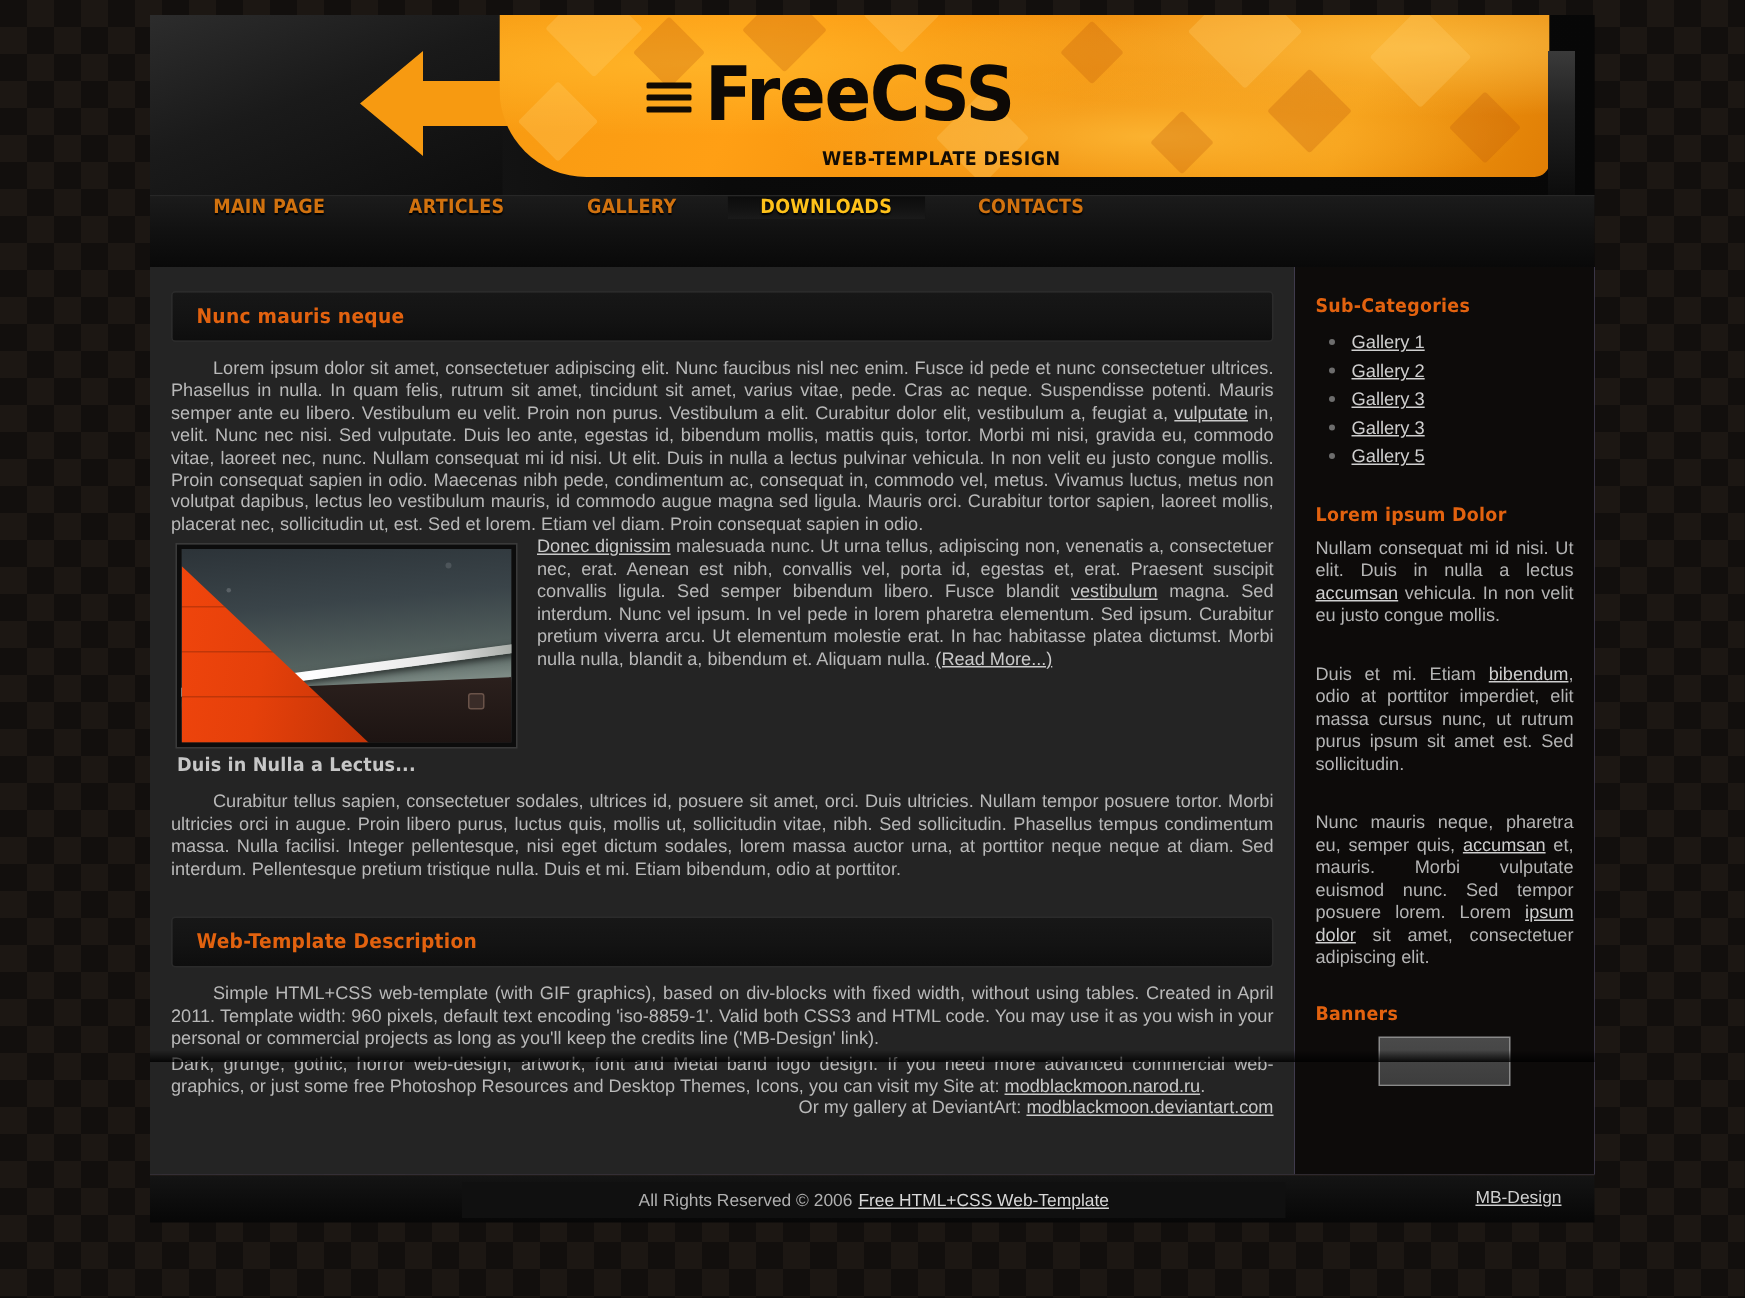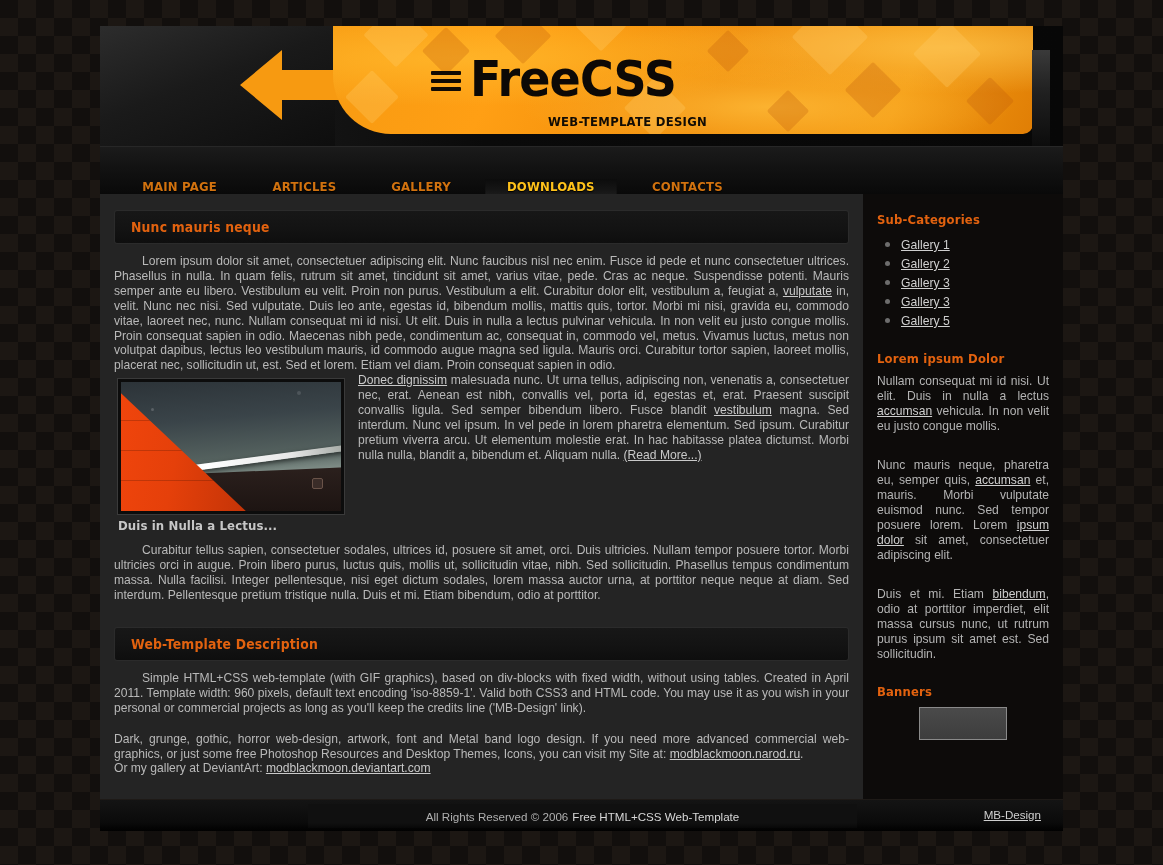--- a/index.html
+++ b/index.html
@@ -14,22 +14,22 @@
     background-image:
       linear-gradient(45deg, #1c1713 25%, transparent 25%, transparent 75%, #1c1713 75%),
       linear-gradient(45deg, #1c1713 25%, transparent 25%, transparent 75%, #1c1713 75%);
     background-size: 36px 36px;
     background-position: 0 0, 18px 18px;
   }
 
   
   #page {
     position: absolute;
-    left: 100px; top: 26px;
-    width: 963px; height: 805px;
+    left: 100px; top: 10px;
+    width: 963px; height: 698px;
     background: #0b0908;
   }
 
   
   #header {
     position: relative;
     height: 120px;
     background:
       linear-gradient(90deg, #1f1f1f 0%, #141414 22%, #0a0a0a 40%, #070707 100%);
     overflow: hidden;
@@ -93,21 +93,21 @@
     background: linear-gradient(180deg, #3a3a3a 0%, #222 40%, #0c0c0c 100%);
   }
 
   
   #nav {
     position: relative;
     height: 48px;
     background: linear-gradient(180deg,#1b1b1b 0%, #121212 45%, #090909 100%);
     border-top: 1px solid #272727;
     display: flex;
-    align-items: flex-end;
+    align-items: flex-start;
     padding-left: 14px;
   }
   .nav-item {
     display: flex; align-items: center;
     padding: 0 24px;
     font-family: "DejaVu Sans", sans-serif;
     font-size: 13px; font-weight: bold;
     letter-spacing: .2px;
     color: #d1720f;
     text-shadow: 0 1px 1px #000;
@@ -269,21 +269,21 @@
     background: linear-gradient(180deg,#141414 0%, #0c0c0c 60%, #070707 100%);
     border-top: 1px solid #1e1a17;
   }
   #footer-plate {
     position: absolute; left: 208px; top: 4px;
     width: 549px; height: 24px;
     background: #101010;
     display: flex; align-items: center; justify-content: center;
     font-size: 11.6px; color: #b0b0b0;
   }
-  #footer-plate a { color:#d8d8d8; cursor:pointer; margin-left:4px; }
+  #footer-plate a { color:#d8d8d8; text-decoration: underline; cursor:pointer; margin-left:4px; }
   #footer-right {
     position:absolute; right: 22px; top: 8px;
     font-size: 11.6px; color:#d0d0d0; text-decoration: underline; cursor:pointer;
   }
   #page-bottom-shadow {
     position:absolute; left:0; bottom:0; width:100%; height: 8px;
     background: linear-gradient(180deg, rgba(0,0,0,0) 0%, rgba(0,0,0,.85) 100%);
   }
 </style>
 </head>
@@ -361,46 +361,46 @@
       <h3 class="subhead">Duis in Nulla a Lectus...</h3>
 
       <p class="para">Curabitur tellus sapien, consectetuer sodales, ultrices id, posuere sit amet, orci. Duis ultricies. Nullam tempor posuere tortor. Morbi ultricies orci in augue. Proin libero purus, luctus quis, mollis ut, sollicitudin vitae, nibh. Sed sollicitudin. Phasellus tempus condimentum massa. Nulla facilisi. Integer pellentesque, nisi eget dictum sodales, lorem massa auctor urna, at porttitor neque neque at diam. Sed interdum. Pellentesque pretium tristique nulla. Duis et mi. Etiam bibendum, odio at porttitor.</p>
 
       <div class="sec-bar" style="margin-top:24px;">
         <h2>Web-Template Description</h2>
       </div>
 
       <p class="para">Simple HTML+CSS web-template (with GIF graphics), based on div-blocks with fixed width, without using tables. Created in April 2011. Template width: 960 pixels, default text encoding 'iso-8859-1'. Valid both CSS3 and HTML code. You may use it as you wish in your personal or commercial projects as long as you'll keep the credits line ('MB-Design' link).</p>
 
-      <p class="para noind" style="margin-top:16px;"><span>Dark, grunge, gothic, horror web-design, artwork, font and Metal band logo design. If you need more advanced commercial web-graphics, or just some free Photoshop Resources and Desktop Themes, Icons, you can visit my Site at: </span><span class="inline-link">modblackmoon.narod.ru</span><span>.</span></p>
-
-      <p class="para noind" style="text-align:left;"><span>Or my gallery at DeviantArt: </span><span class="inline-link">modblackmoon.deviantart.com</span></p>
+      <p class="para noind" style="margin-top:2px;"><span>Dark, grunge, gothic, horror web-design, artwork, font and Metal band logo design. If you need more advanced commercial web-graphics, or just some free Photoshop Resources and Desktop Themes, Icons, you can visit my Site at: </span><span class="inline-link">modblackmoon.narod.ru</span><span>.</span></p>
+
+      <p class="para noind" style="text-align:right;"><span>Or my gallery at DeviantArt: </span><span class="inline-link">modblackmoon.deviantart.com</span></p>
 
     </div>
 
     <div id="sidebar">
 
       <h3 class="side-h">Sub-Categories</h3>
 
       <ul class="side-list">
         <li><a>Gallery 1</a></li>
         <li><a>Gallery 2</a></li>
         <li><a>Gallery 3</a></li>
         <li><a>Gallery 3</a></li>
         <li><a>Gallery 5</a></li>
       </ul>
 
 
       <h3 class="side-h sp">Lorem ipsum Dolor</h3>
 
       <p class="side-p"><span>Nullam consequat mi id nisi. Ut elit. Duis in nulla a lectus </span><a>accumsan</a><span> vehicula. In non velit eu justo congue mollis.</span></p>
 
+      <p class="side-p" style="margin-top:24px;"><span>Duis et mi. Etiam </span><a>bibendum</a><span>, odio at porttitor imperdiet, elit massa cursus nunc, ut rutrum purus ipsum sit amet est. Sed sollicitudin.</span></p>
+
       <p class="side-p" style="margin-top:24px;"><span>Nunc mauris neque, pharetra eu, semper quis, </span><a>accumsan</a><span> et, mauris.   Morbi   vulputate euismod nunc. Sed tempor posuere lorem. Lorem </span><a>ipsum dolor</a><span> sit amet, consectetuer adipiscing elit.</span></p>
-
-      <p class="side-p" style="margin-top:24px;"><span>Duis et mi. Etiam </span><a>bibendum</a><span>, odio at porttitor imperdiet, elit massa cursus nunc, ut rutrum purus ipsum sit amet est. Sed sollicitudin.</span></p>
 
       <h3 class="side-h" style="margin-top:22px;">Banners</h3>
 
       <div id="banner-box"></div>
 
     </div>
   </div>
 
   <div id="footer">
     <div id="footer-plate">

